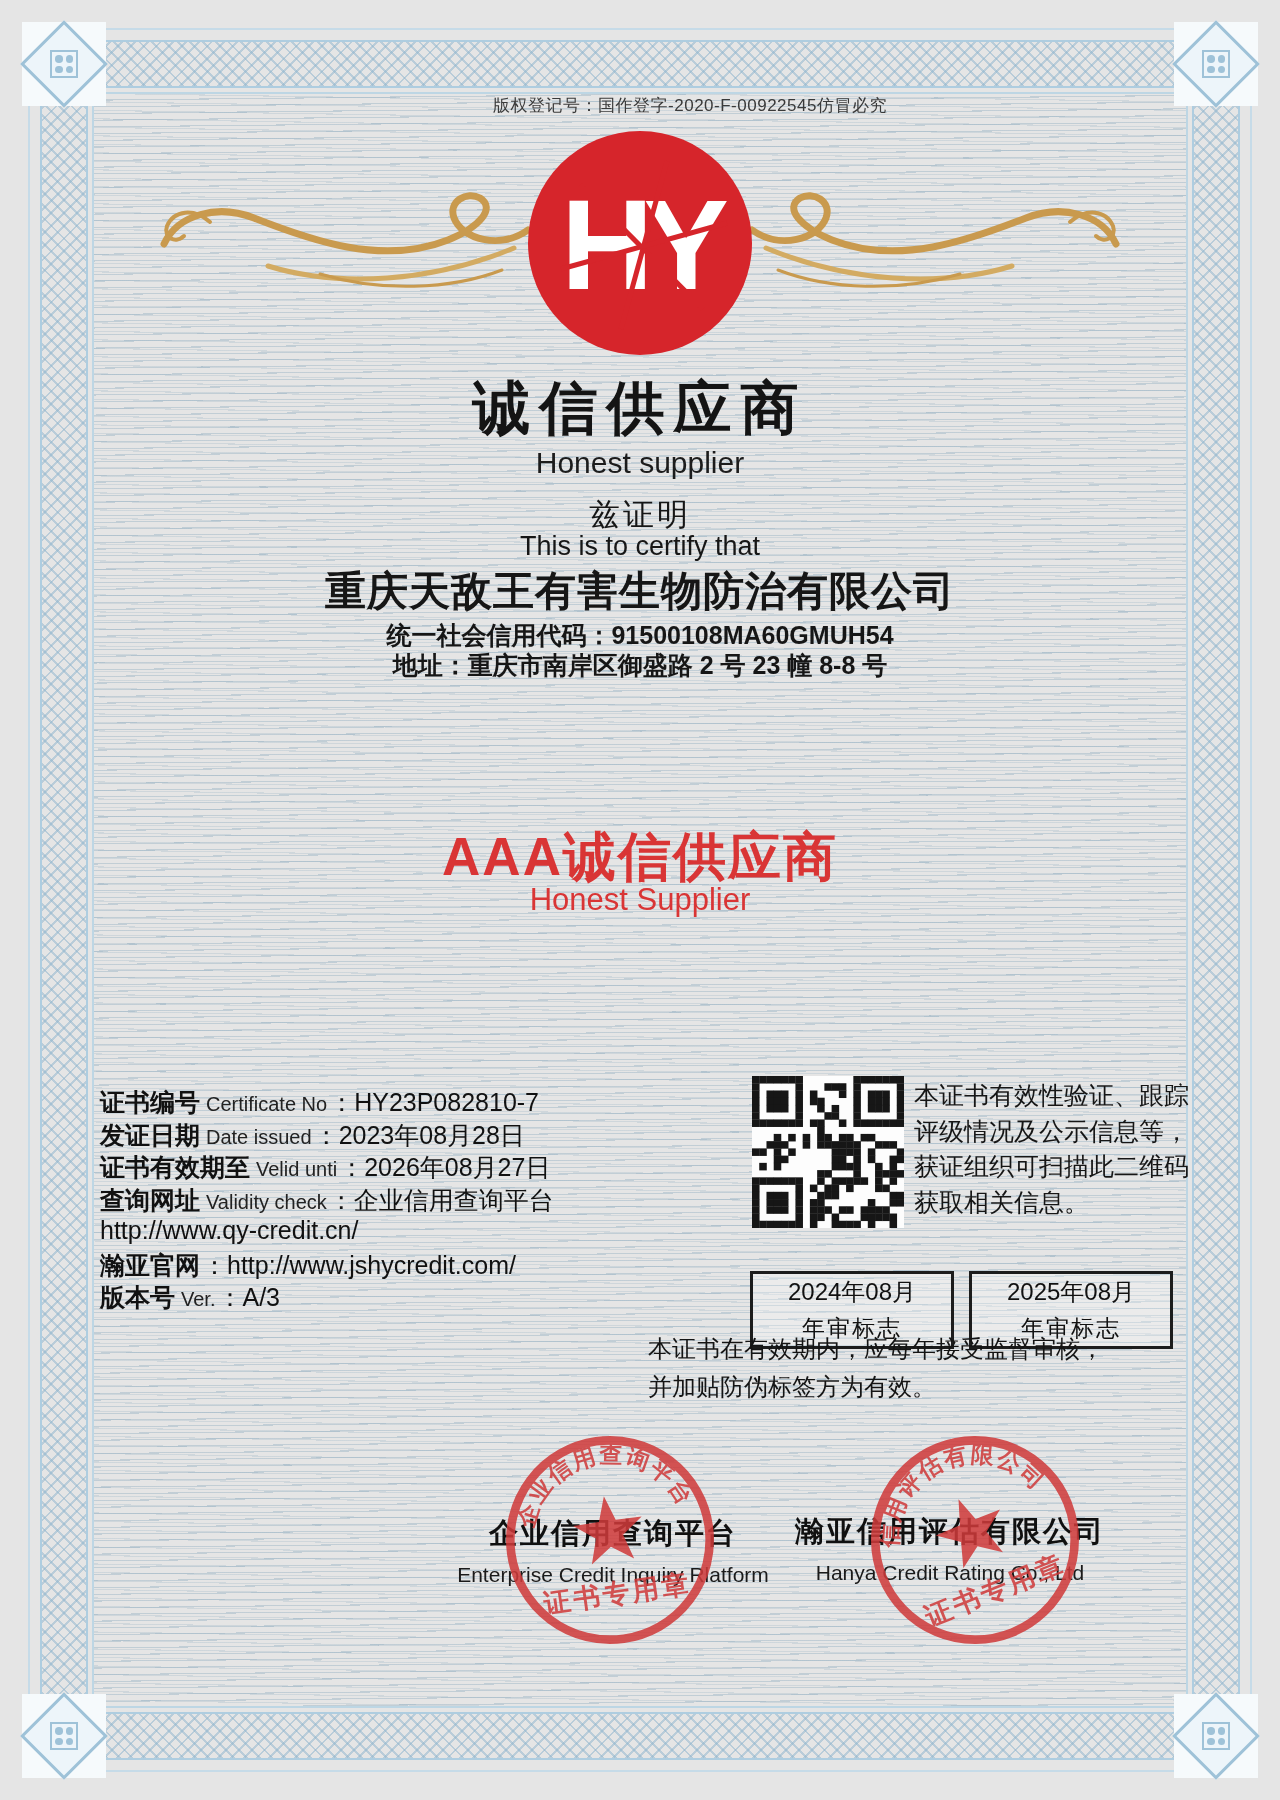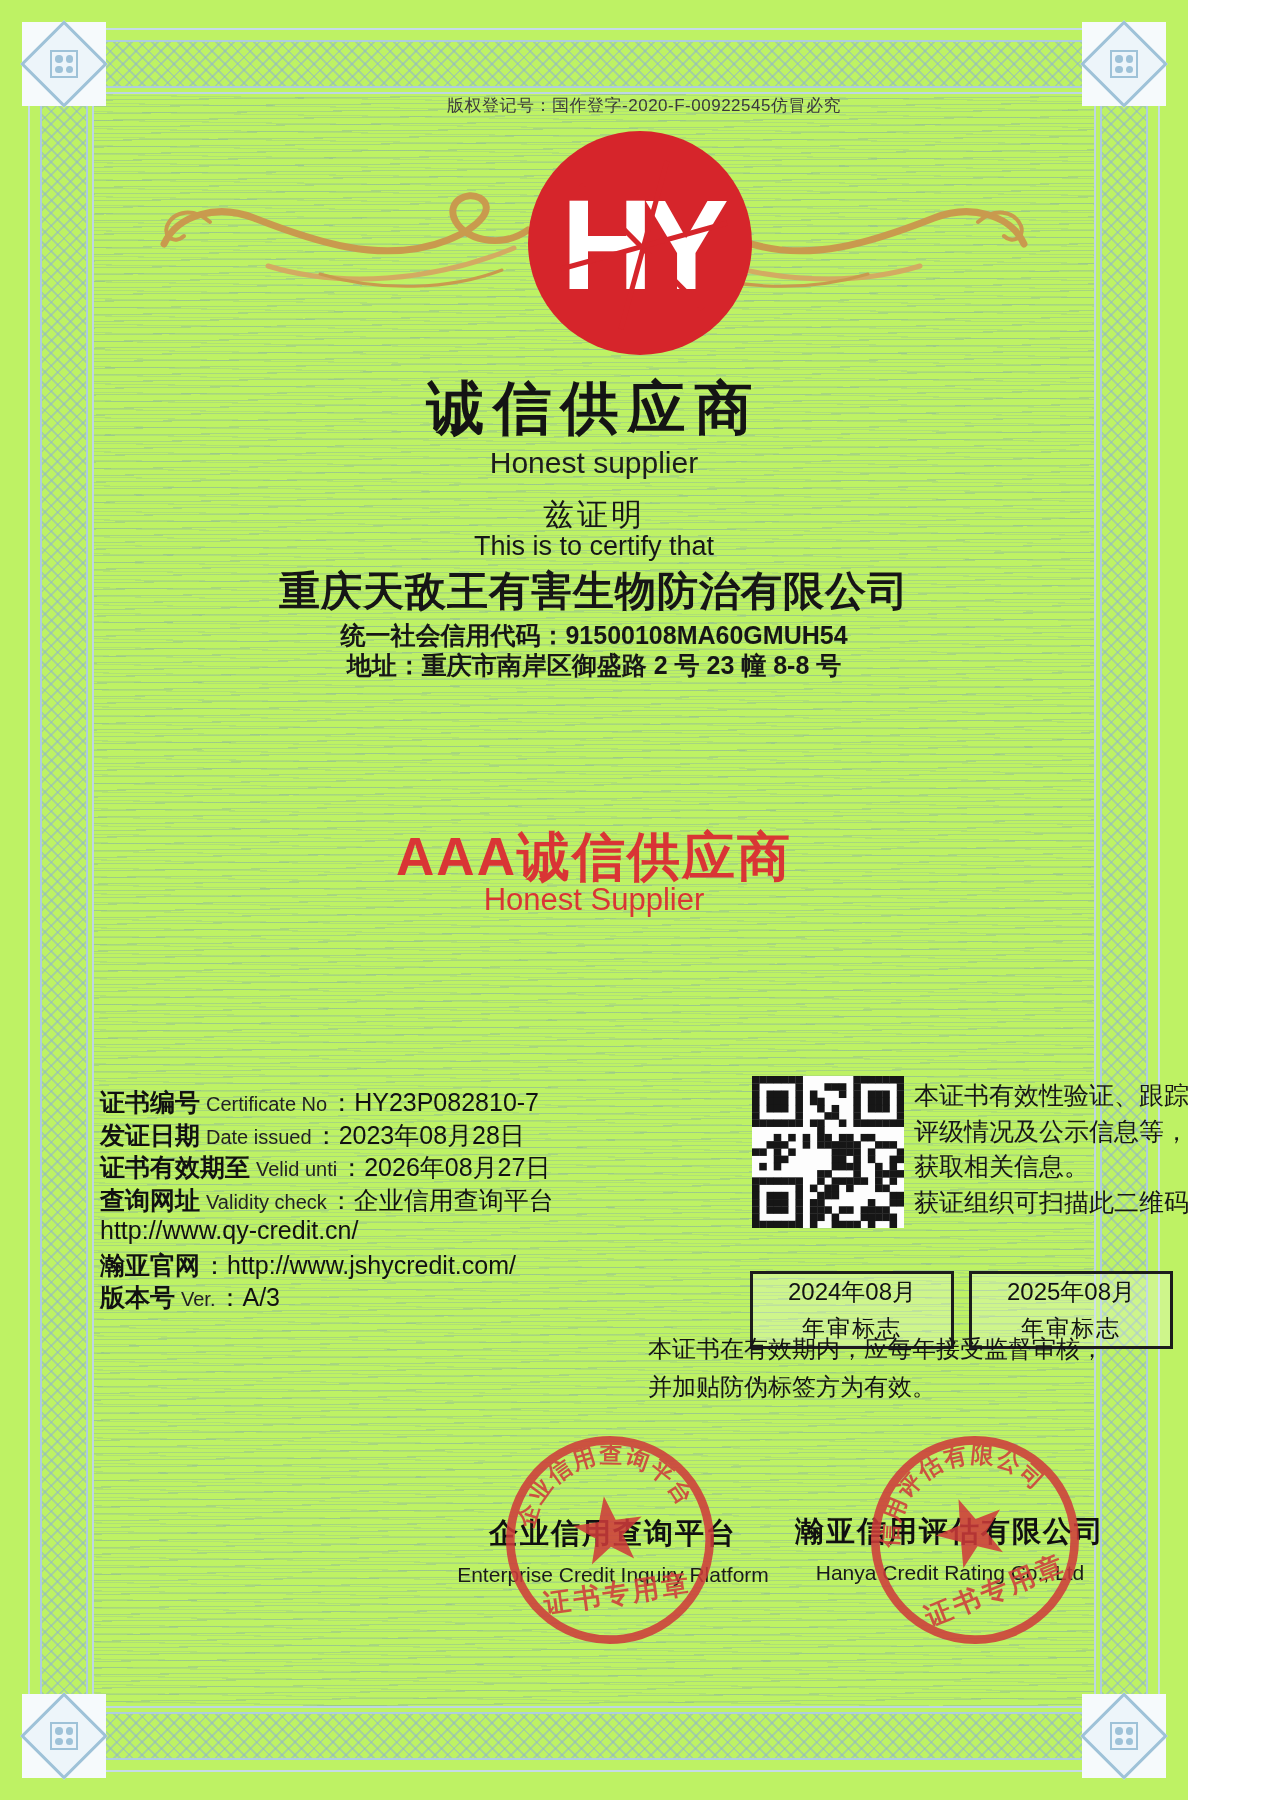--- a/index.html
+++ b/index.html
@@ -1,18 +1,18 @@
 <!DOCTYPE html>
 <html><head>
 <meta charset="utf-8">
 <style>
   html,body{margin:0;padding:0;background:#ffffff;}
   .page{
-    position:relative;width:1188px;height:1800px;overflow:hidden;
-    background:#bef264;
+    position:relative;width:1280px;height:1800px;overflow:hidden;
+    background:#e5e5e5;
     font-family:"Liberation Sans","DejaVu Sans",sans-serif;
     color:#161616;
   }
   
   .frame-outer{position:absolute;inset:28px;border:2px solid #c6dbe8;}
   .band{position:absolute;border:2px solid #aecde0;
     background-image:
       repeating-linear-gradient(45deg, rgba(142,180,205,.50) 0 2px, transparent 2px 9px),
       repeating-linear-gradient(-45deg, rgba(142,180,205,.50) 0 2px, transparent 2px 9px);
   }
@@ -411,22 +411,22 @@
       <rect x="85.71428571428572" y="142.85714285714286" width="7.442857142857143" height="7.442857142857143" fill="#161616"></rect>
       <rect x="92.85714285714286" y="142.85714285714286" width="7.442857142857143" height="7.442857142857143" fill="#161616"></rect>
       <rect x="100" y="142.85714285714286" width="7.442857142857143" height="7.442857142857143" fill="#161616"></rect>
       <rect x="114.28571428571429" y="142.85714285714286" width="7.442857142857143" height="7.442857142857143" fill="#161616"></rect>
       <rect x="135.71428571428572" y="142.85714285714286" width="7.442857142857143" height="7.442857142857143" fill="#161616"></rect>
     </svg>
 
   <div class="abs qr-note">
     <div>本证书有效性验证、跟踪</div>
     <div>评级情况及公示信息等，</div>
+    <div>获证组织可扫描此二维码</div>
     <div>获取相关信息。</div>
-    <div>获证组织可扫描此二维码</div>
   </div>
 
   <div class="abs badges">
     <div class="badge">
       <div class="badge-period">2024年08月</div>
       <div class="badge-label">年审标志</div>
     </div>
     <div class="badge">
       <div class="badge-period">2025年08月</div>
       <div class="badge-label">年审标志</div>

